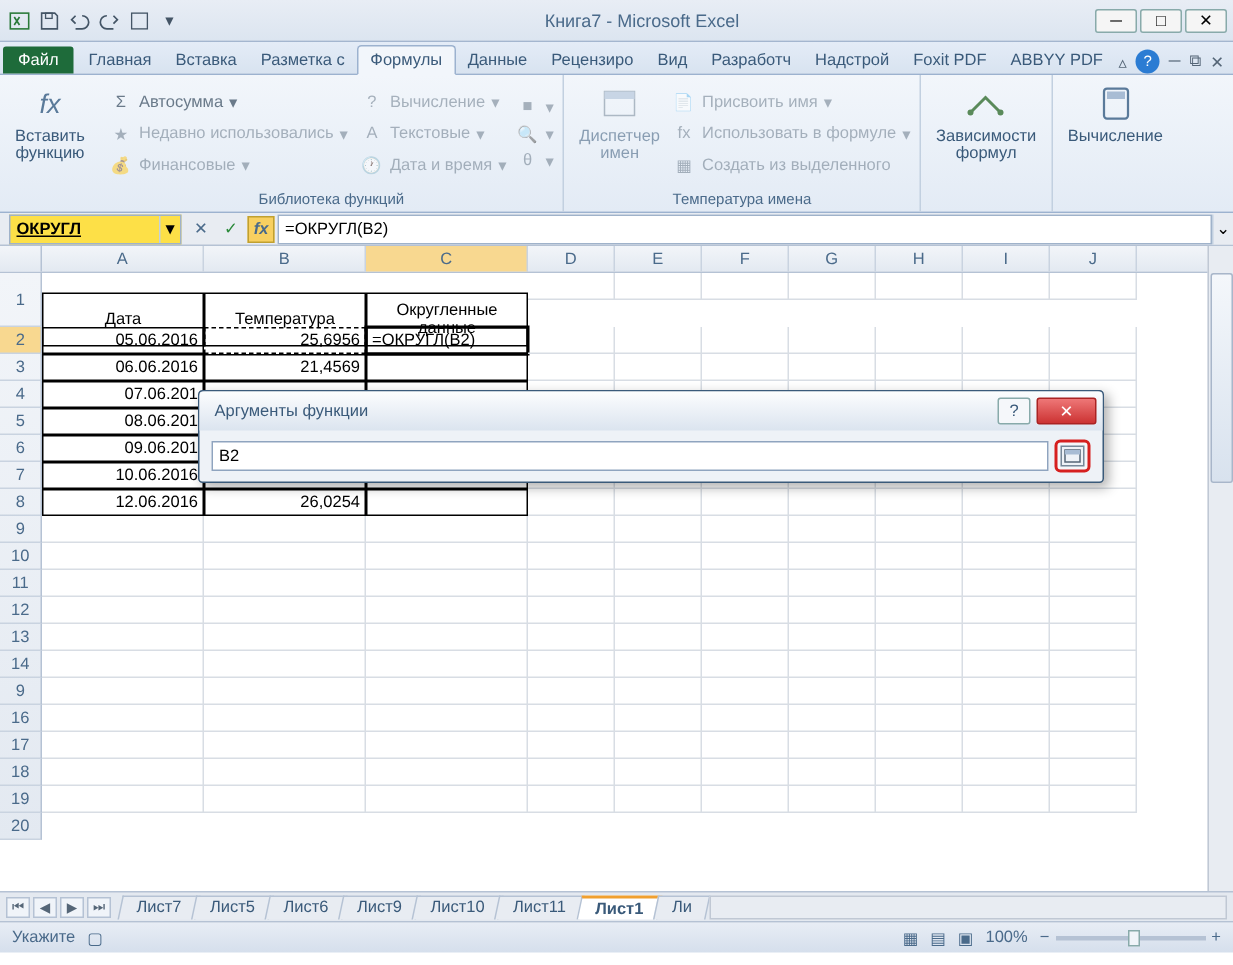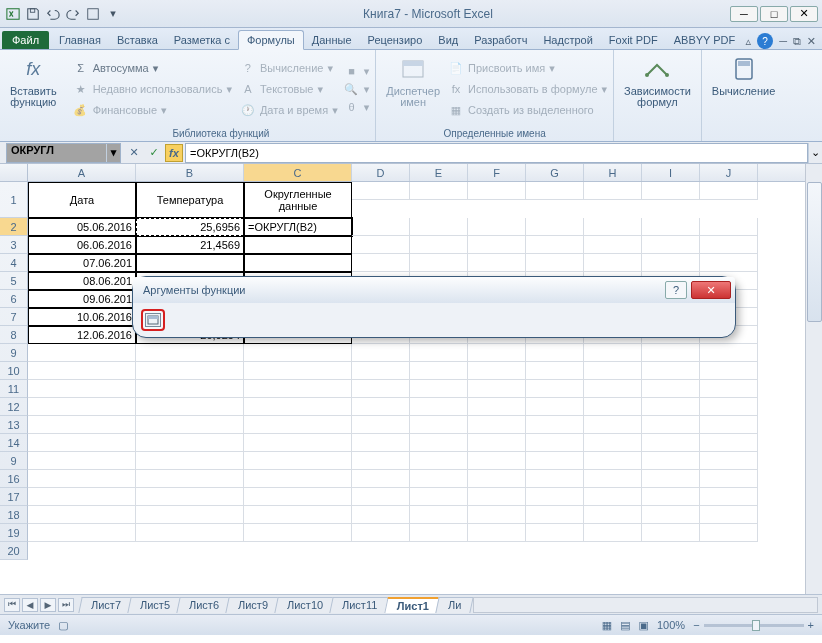--- a/index.html
+++ b/index.html
@@ -28,21 +28,21 @@
 .rgroup .cont { flex: 1; display: flex; }
 .rgroup .lbl { text-align: center; color: #4a6a8a; font-size: 10px; padding: 2px 0; }
 .bigbtn { display: flex; flex-direction: column; align-items: center; justify-content: flex-start; padding: 2px 4px; min-width: 48px; color: #3a5a7a; gap: 2px; }
 .bigbtn .bi { width: 30px; height: 30px; display:flex; align-items:center; justify-content:center; }
 .smrow { display: flex; align-items: center; gap: 4px; color: #6a7a8a; padding: 1px 0; white-space: nowrap; }
 .smrow.dis { opacity: .55; }
 .smic { width: 16px; height: 16px; display:flex; align-items:center; justify-content:center; }
 
 
 .fbar { height: 22px; display: flex; align-items: center; background: #e8ecf2; border-bottom: 1px solid #b5c2d4; }
-.namebox { width: 115px; height: 20px; background: #a3a3a3; border: 1px solid #9fb2ca; margin: 0 2px 0 6px; display: flex; padding: 0 14px 0 4px; font-weight: bold; position: relative; }
+.namebox { width: 115px; height: 20px; background: #fde047; border: 1px solid #9fb2ca; margin: 0 2px 0 6px; display: flex; align-items: center; padding: 0 14px 0 4px; font-weight: bold; position: relative; text-decoration: underline; }
 .namebox .dd { position:absolute; right:0; width:14px; height:100%; border-left:1px solid #c2d0e0; display:flex; align-items:center; justify-content:center; }
 .fbtns { display: flex; gap: 2px; margin: 0 2px; }
 .fbtns .fb { width: 18px; height: 18px; display:flex; align-items:center; justify-content:center; color: #4a6a8a; }
 .formula { flex: 1; height: 20px; background: #fff; border: 1px solid #9fb2ca; padding: 0 4px; display: flex; align-items:center; }
 .fexp { width: 14px; height: 20px; display:flex; align-items:center; justify-content:center; border-left:1px solid #c2d0e0; background:#e8ecf2; }
 
 
 .gridwrap { position: relative; height: 430px; overflow: hidden; background:#fff; }
 .colhdrs { display: flex; height: 18px; background: linear-gradient(#f2f5f9,#e3e9f1); border-bottom: 1px solid #b5c2d4; }
 .corner { width: 28px; border-right: 1px solid #b5c2d4; background: linear-gradient(#f2f5f9,#e3e9f1); }
@@ -50,42 +50,42 @@
 .ch.w { width: 108px; }
 .body { display: flex; }
 .rowhdrs { width: 28px; background: linear-gradient(#f2f5f9,#e3e9f1); }
 .rh { height: 18px; line-height: 18px; text-align: center; border-bottom: 1px solid #c9d3e0; border-right: 1px solid #b5c2d4; color: #4a6a8a; }
 .rh.sel { background: #f8d890; }
 .cells { position: relative; }
 .row { display: flex; height: 18px; }
 .cell { width: 58px; height: 18px; border-right: 1px solid #d8dde4; border-bottom: 1px solid #d8dde4; padding: 0 3px; display:flex; align-items:center; overflow:hidden; }
 .cell.w { width: 108px; }
 .cell.rt { justify-content: flex-end; }
-.cell.ct { justify-content: center; }
+.cell.ct { justify-content: center; margin-top: 13px; }
 .vscroll { position:absolute; right:0; top:0; width:17px; height:100%; background:#e8ecf2; border-left:1px solid #c0c8d4; }
 .vthumb { position:absolute; top:18px; width:15px; left:1px; height:140px; background:linear-gradient(#f4f7fb,#d8e2ee); border:1px solid #a8b6ca; border-radius:2px; }
 
 
 .sheettabs { height: 20px; background: #e4e9f0; border-top: 1px solid #b5c2d4; display: flex; align-items: center; padding-left: 4px; }
 .stnav { display: flex; gap: 2px; margin-right: 6px; }
 .stnav .n { width: 16px; height: 14px; border:1px solid #b5c2d4; display:flex; align-items:center; justify-content:center; background:#f0f4f9; font-size:9px; color:#567; }
 .stab { padding: 1px 10px; background: #e8ecf2; border: 1px solid #b5c2d4; border-bottom: none; transform: skewX(-12deg); margin-right: -3px; color:#3a5a7a; }
 .stab span { display:inline-block; transform: skewX(12deg); }
 .stab.act { background: #fff; font-weight: bold; border-top: 2px solid #f0a030; }
 .hscroll { flex:1; height:16px; background:#e8ecf2; border:1px solid #c0c8d4; margin: 0 4px; position:relative; }
 
 
 .status { height: 21px; background: linear-gradient(#e8edf5, #d5dfec); border-top: 1px solid #b5c2d4; display:flex; align-items:center; padding:0 8px; color:#4a6a8a; gap:8px; }
 .status .sp { flex:1; }
 .zoom { display:flex; align-items:center; gap:4px; }
 .zslider { width:100px; height:3px; background:#b5c2d4; position:relative; }
 .zslider .zt { position:absolute; left:48px; top:-4px; width:8px; height:11px; background:#f0f4f9; border:1px solid #8aa; }
 
 
-.dialog { position: absolute; left: 132px; top: 276px; width: 604px; background: #eef2f7; border: 1px solid #3a5a7a; box-shadow: 3px 3px 8px rgba(0,0,0,.3); border-radius: 14px; }
+.dialog { position: absolute; left: 132px; top: 260px; width: 604px; background: #eef2f7; border: 1px solid #3a5a7a; box-shadow: 3px 3px 8px rgba(0,0,0,.3); border-radius: 3px; }
 .dtitle { height: 26px; background: linear-gradient(#fcfdfe,#dbe4ef); display:flex; align-items:center; padding:0 4px 0 10px; color:#3a5a7a; border-radius:3px 3px 0 0; }
 .dtitle .tt { flex:1; }
 .dhelp { width:22px; height:18px; border:1px solid #8aa; background:#f5f7fa; display:flex; align-items:center; justify-content:center; margin-right:4px; border-radius:2px; }
 .dclose { width:40px; height:18px; background:linear-gradient(#e77,#c33); border:1px solid #a22; border-radius:2px; display:flex; align-items:center; justify-content:center; color:#fff; }
 .dbody { padding: 6px 8px; display:flex; align-items:center; gap:4px; }
 .dinput { flex:1; height:20px; background:#fff; border:1px solid #8fa4bf; padding:0 4px; display:flex; align-items:center; }
 .dexpand { width:24px; height:22px; border:2.5px solid #d62020; border-radius:4px; display:flex; align-items:center; justify-content:center; background:#f5f7fa; }
 .dexpand .inner { width:16px; height:14px; border:1px solid #789; background:#eef2f7; display:flex; align-items:center; justify-content:center; }
 </style>
 </head>
@@ -197,21 +197,21 @@
       </div>
       <div style="display:flex;flex-direction:column;justify-content:center;gap:3px;margin-left:4px">
         <div class="smrow dis"><span class="smic">📄</span><span>Присвоить имя</span> ▾</div>
         <div class="smrow dis"><span class="smic">fx</span><span>Использовать в формуле</span> ▾</div>
         <div class="smrow dis">
             <span class="smic">▦</span>
             <span>Создать из выделенного</span>
           </div>
       </div>
     </div>
-    <div class="lbl">Определенные имена</div>
+    <div class="lbl">Температура имена</div>
   </div>
   <div class="rgroup">
     <div class="cont">
         <div class="bigbtn">
       <div class="bi">
             <svg width="28" height="28" viewBox="0 0 28 28">
               <path d="M4 20 L14 10 L24 20" fill="none" stroke="#5a8a5a" stroke-width="2"></path>
               <circle cx="4" cy="20" r="2" fill="#5a8a5a"></circle>
               <circle cx="24" cy="20" r="2" fill="#5a8a5a"></circle>
             </svg>
@@ -566,20 +566,23 @@
   </div>
 </div>
 
 <div class="dialog">
   <div class="dtitle">
     <span class="tt">Аргументы функции</span>
     <div class="dhelp">?</div>
     <div class="dclose">✕</div>
   </div>
   <div class="dbody">
+    <div class="dinput">
+        <span>B2</span>
+      </div>
     <div class="dexpand">
         <div class="inner">
           <svg width="12" height="10" viewBox="0 0 12 10">
             <rect x="1" y="1" width="10" height="8" fill="none" stroke="#567"></rect>
             <rect x="1" y="1" width="10" height="3" fill="#a8bcd4"></rect>
           </svg>
         </div>
       </div>
   </div>
 </div>

